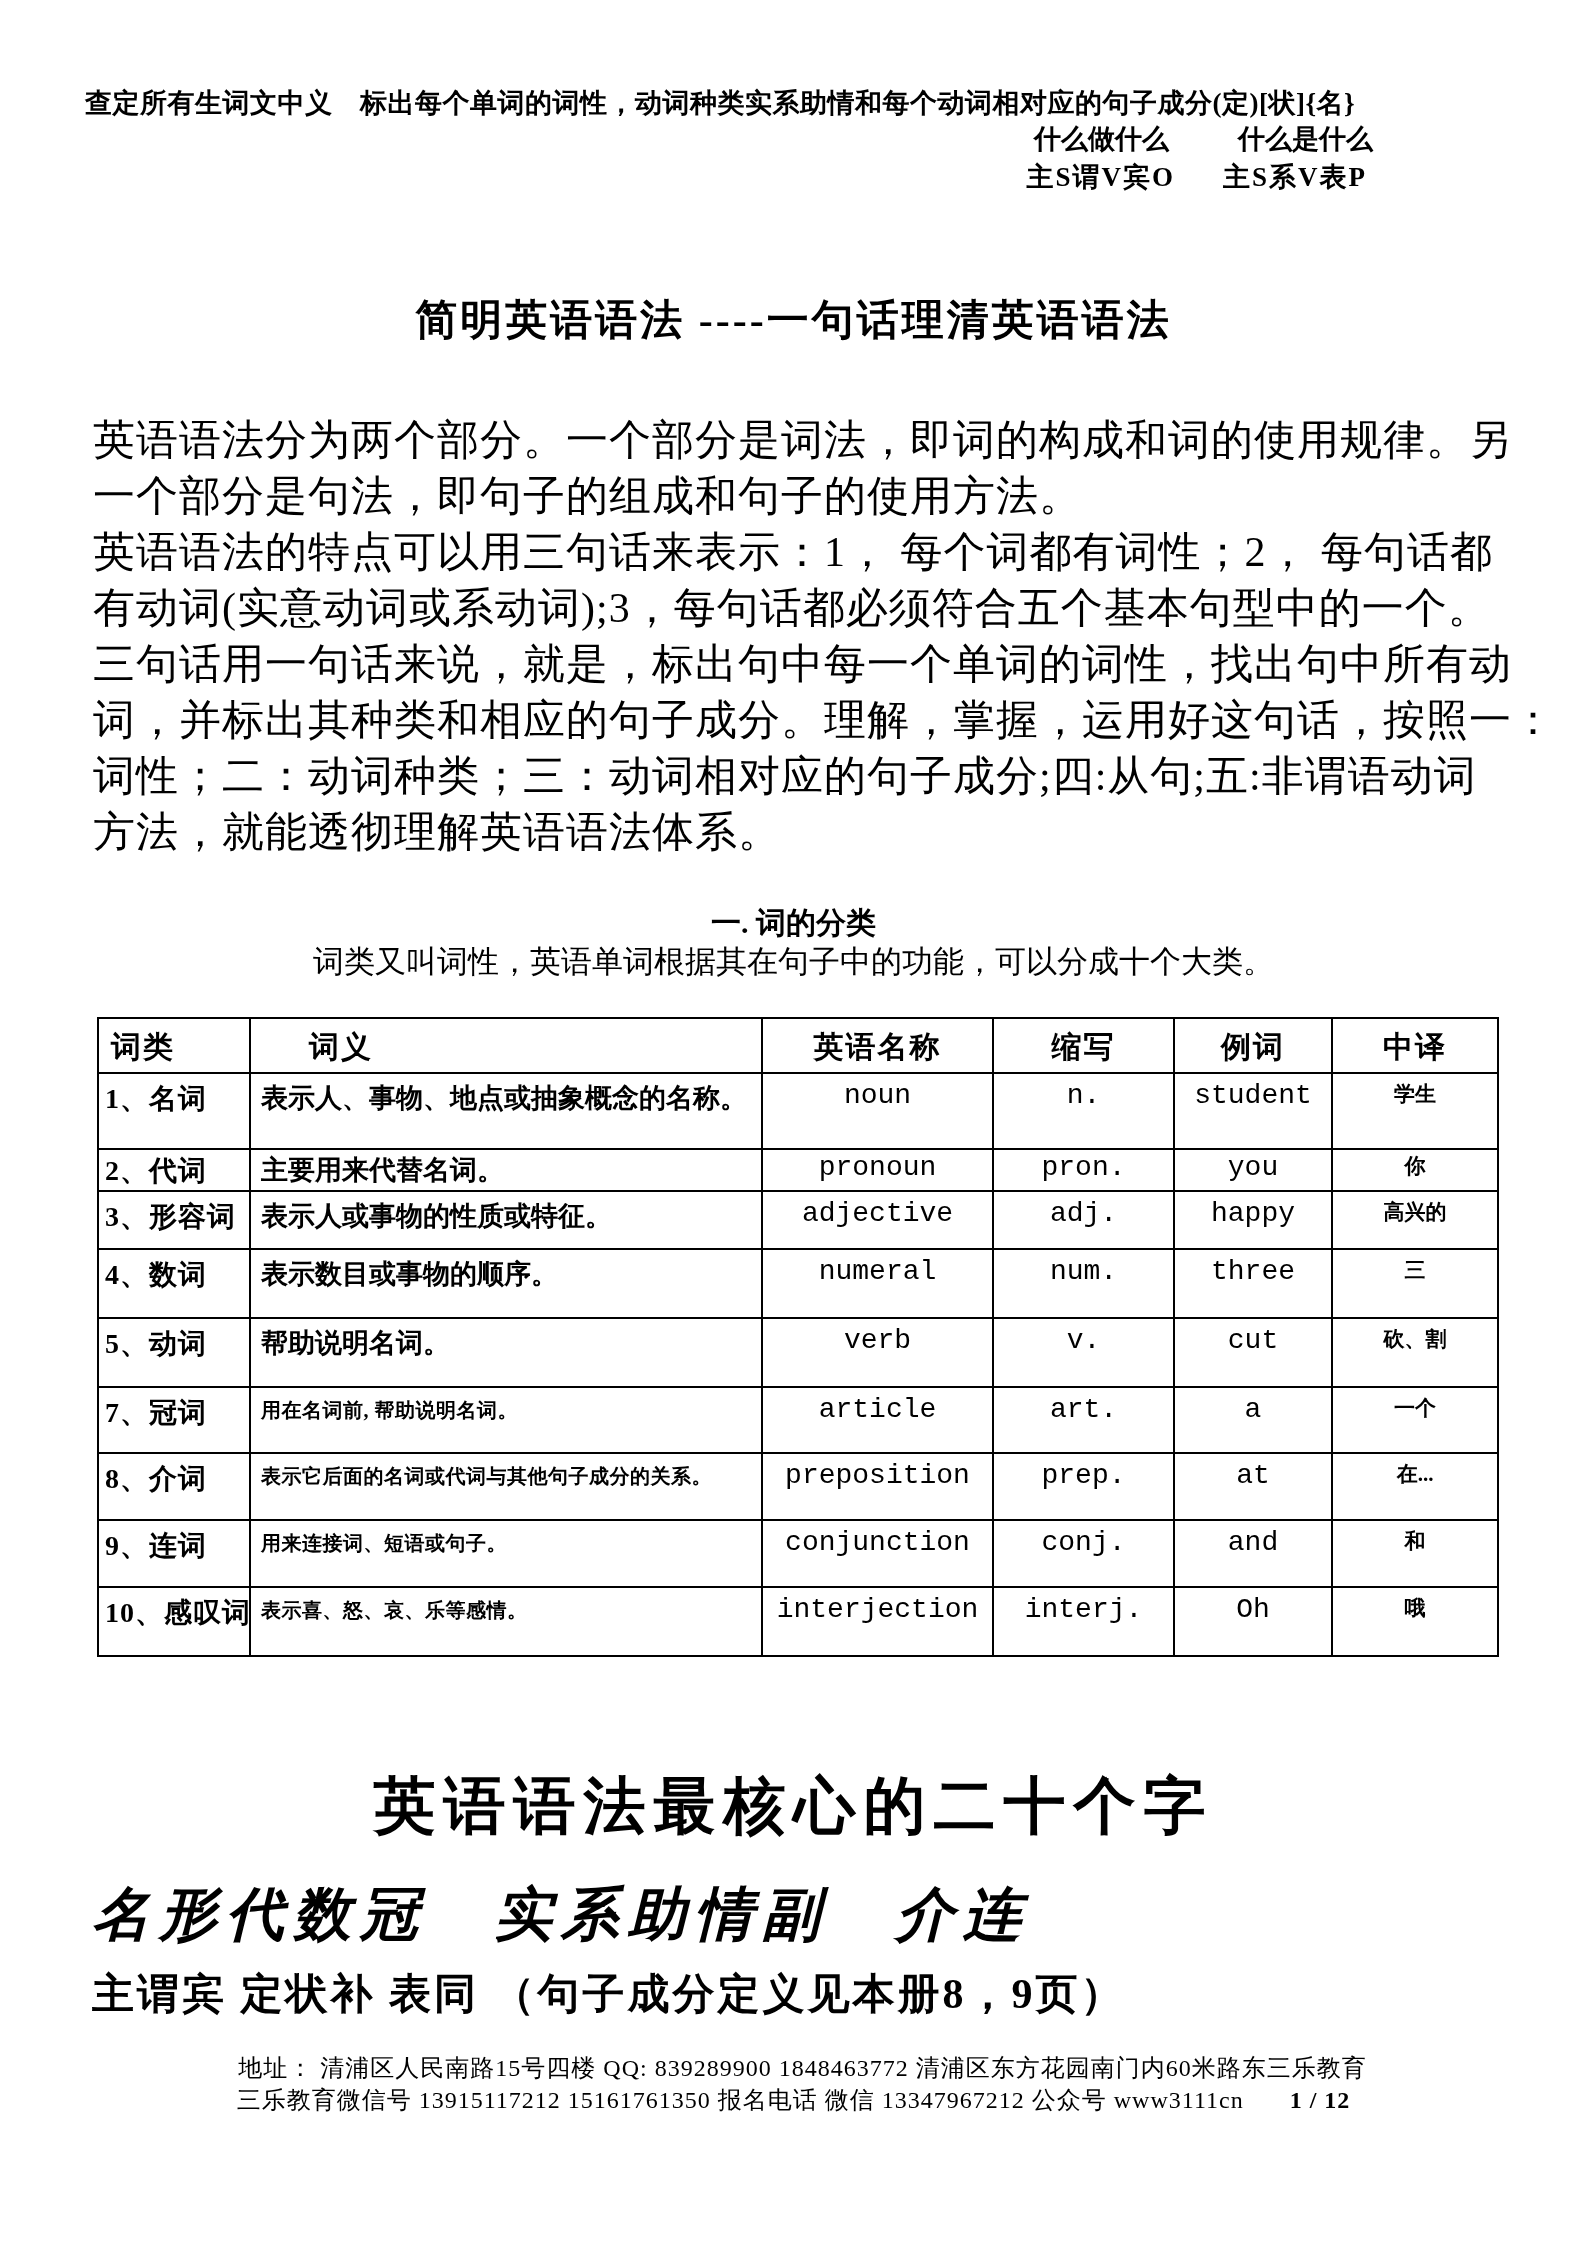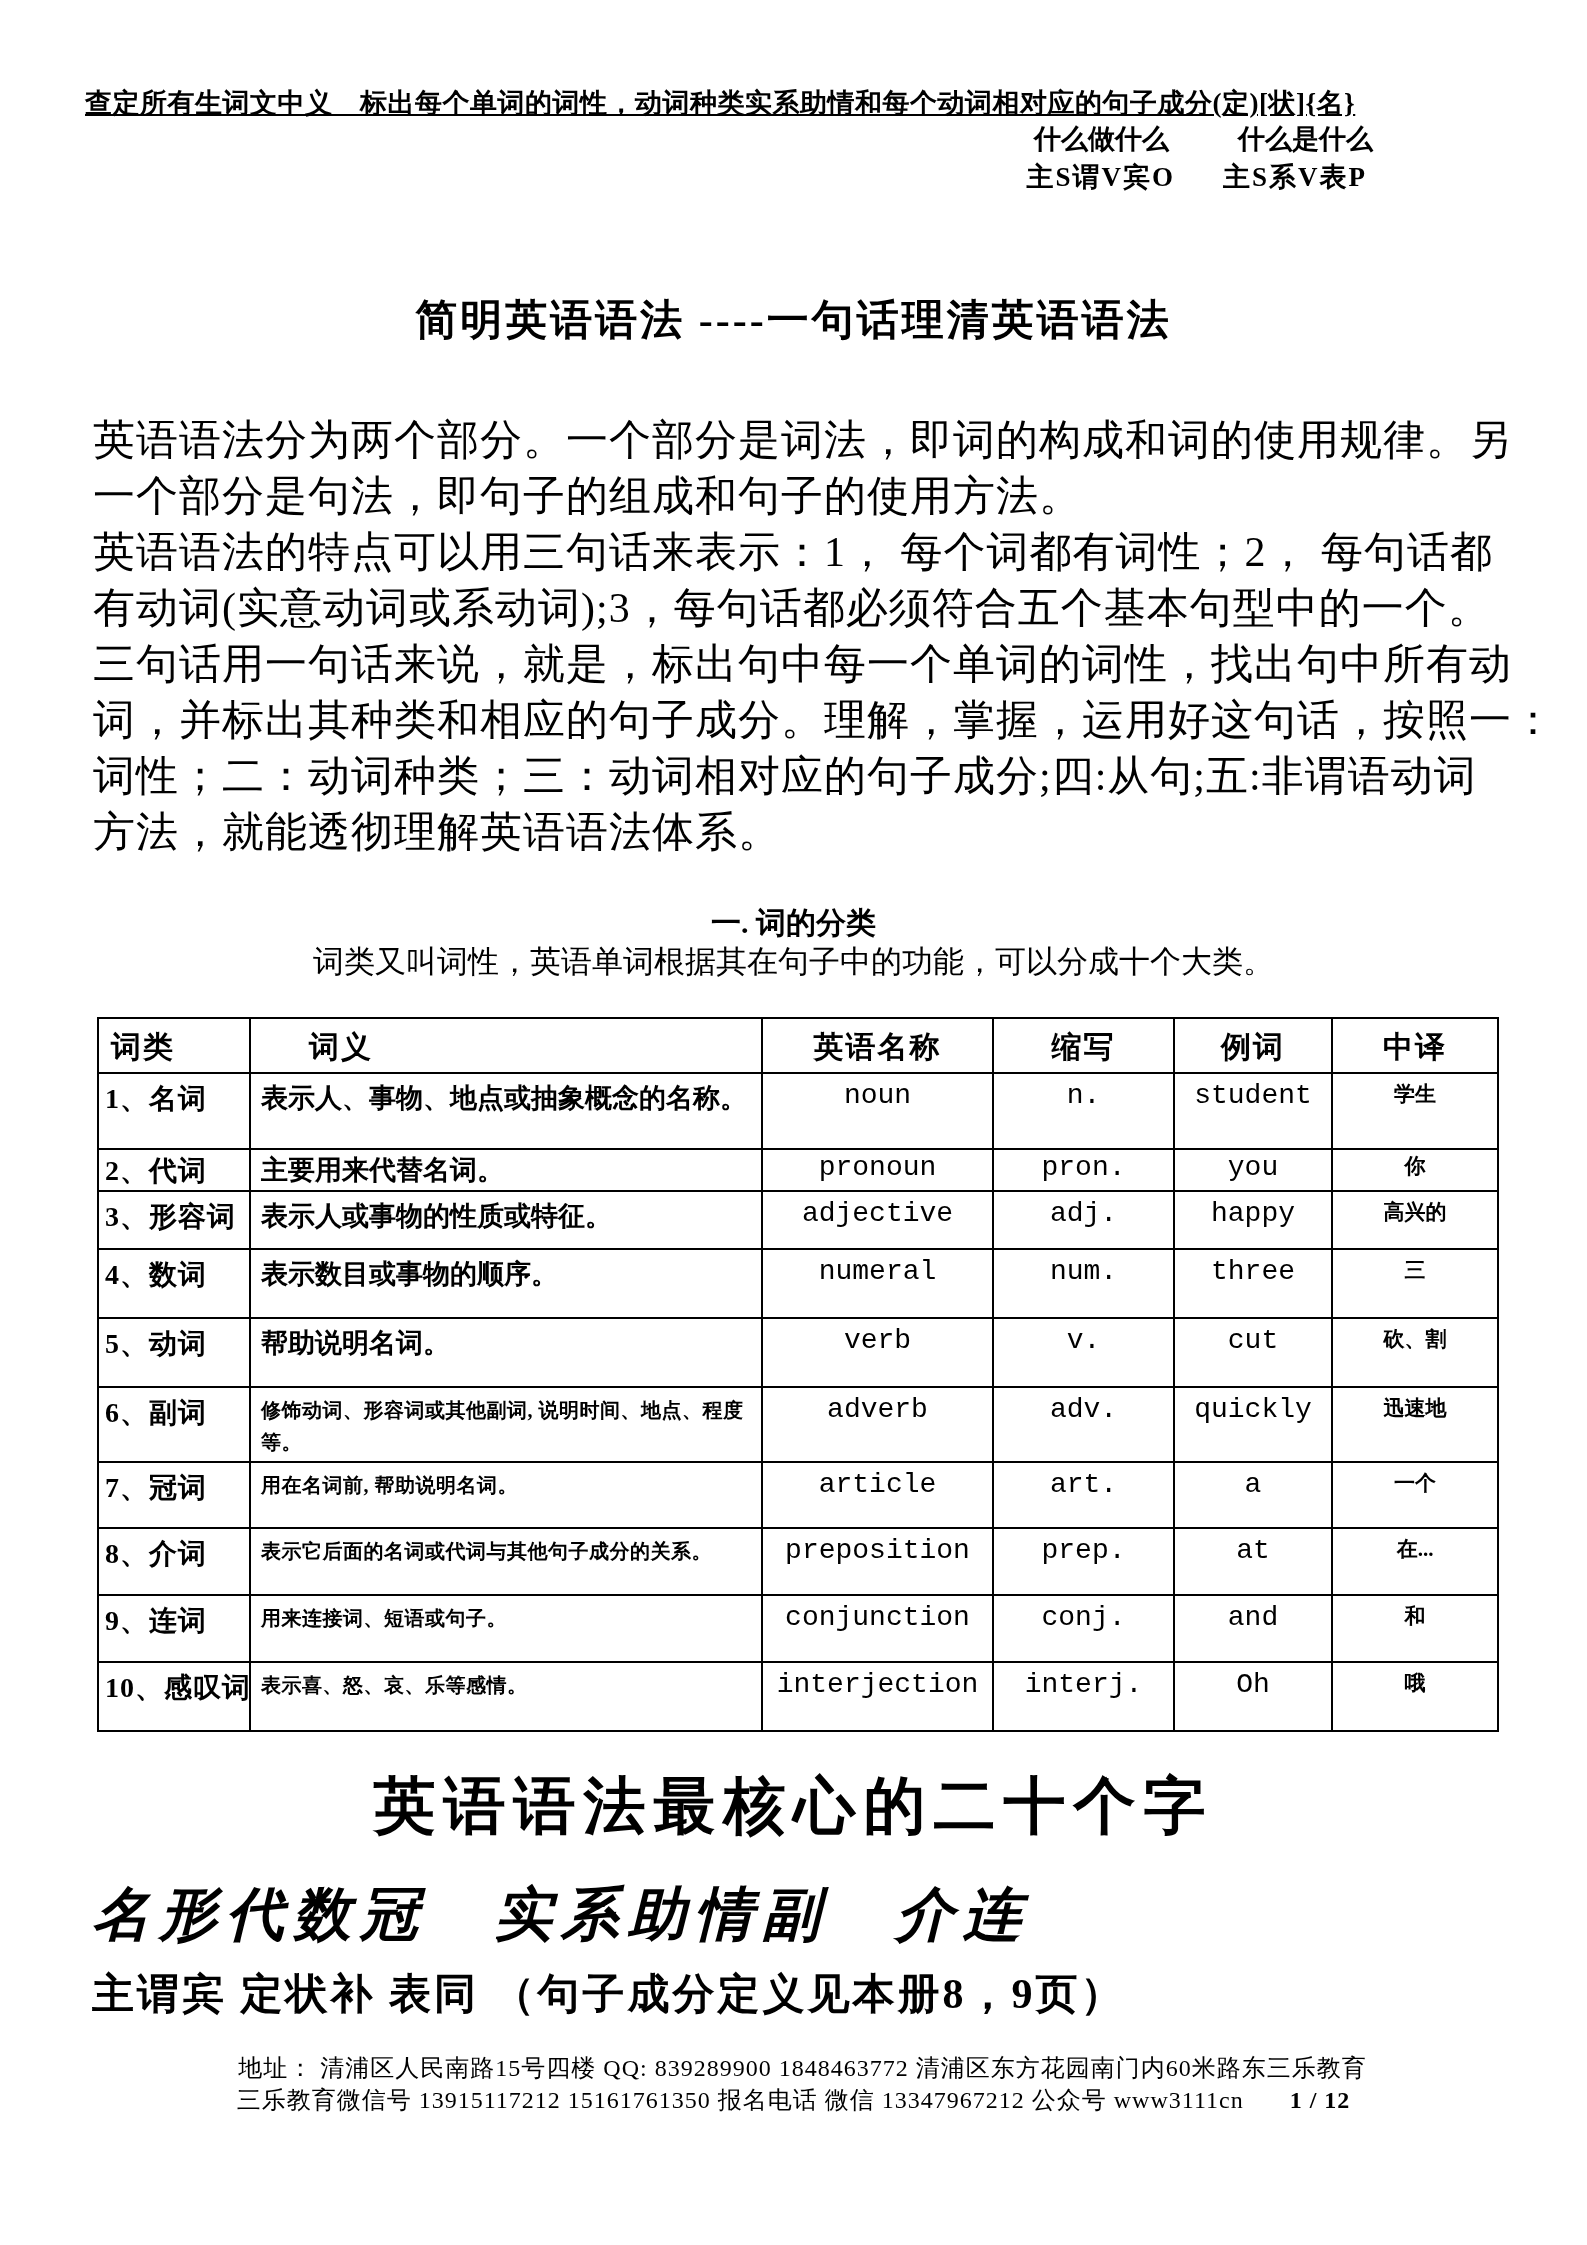--- a/index.html
+++ b/index.html
@@ -6,21 +6,21 @@
   body {
     width:1587px; height:2245px;
     background:#ffffff; color:#000000;
     font-family:"Liberation Serif","DejaVu Serif",serif;
     position:relative; overflow:hidden;
   }
   .page { position:absolute; inset:0; }
 
   
   .header-note { position:absolute; top:86px; left:85px; width:1422px; font-weight:bold; }
-  .hn-line1 { font-size:27px; line-height:34px; letter-spacing:0.5px; white-space:nowrap;text-decoration:underline; }
+  .hn-line1 { font-size:27px; line-height:34px; letter-spacing:0.5px; white-space:nowrap; }
   .hn-line2 { display:flex; justify-content:flex-end; gap:69px; padding-right:134px; font-size:27px; line-height:38px; }
   .hn-line3 { display:flex; justify-content:flex-end; gap:48px; padding-right:140px; font-size:27px; line-height:38px; letter-spacing:2px; }
 
   
   .doc-title {
     position:absolute; top:292px; left:0; width:100%;
     text-align:center; font-size:42px; font-weight:bold; letter-spacing:3px;
   }
 
   
@@ -161,28 +161,20 @@
       <td class="zh">三</td>
     </tr>
     <tr class="r5">
       <td class="cls">5、动词</td>
       <td class="meaning">帮助说明名词。</td>
       <td class="en">verb</td>
       <td class="abbr">v.</td>
       <td class="example">cut</td>
       <td class="zh">砍、割</td>
     </tr>
-    <tr class="r6 row-small">
-      <td class="cls">6、副词</td>
-      <td class="meaning">修饰动词、形容词或其他副词, 说明时间、地点、程度等。</td>
-      <td class="en">adverb</td>
-      <td class="abbr">adv.</td>
-      <td class="example">quickly</td>
-      <td class="zh">迅速地</td>
-    </tr>
     <tr class="r7 row-small">
       <td class="cls">7、冠词</td>
       <td class="meaning">用在名词前, 帮助说明名词。</td>
       <td class="en">article</td>
       <td class="abbr">art.</td>
       <td class="example">a</td>
       <td class="zh">一个</td>
     </tr>
     <tr class="r8 row-small">
       <td class="cls">8、介词</td>

